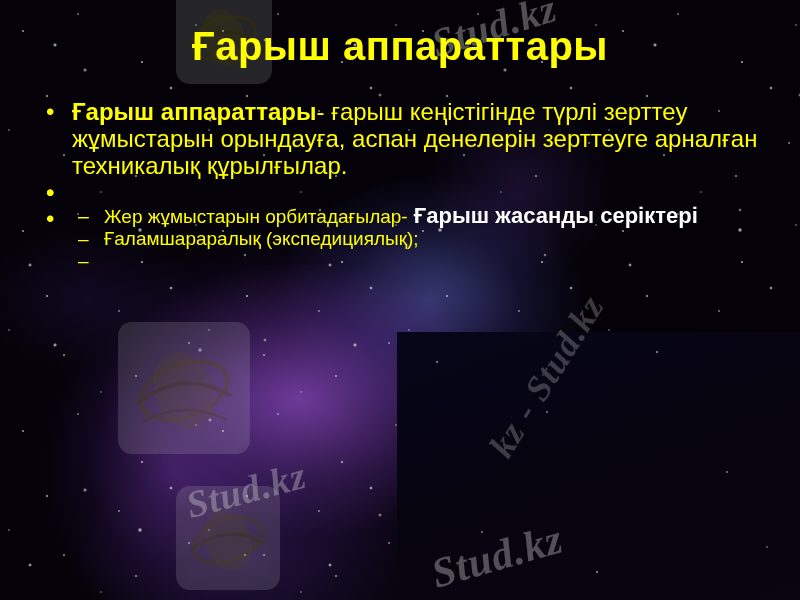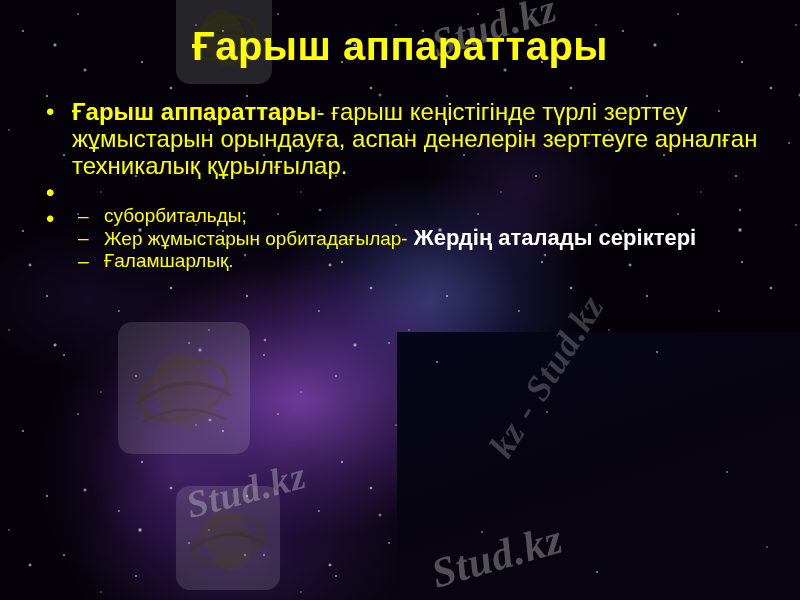--- a/index.html
+++ b/index.html
@@ -339,29 +339,29 @@
       <li>
         <span class="dot">•</span>
       </li>
       <li>
         <span class="dot">•</span>
       </li>
       <li class="spaced">
         <span class="dot">•</span>
         <ul class="lvl2">
           <li>
-            <span class="dash">–</span><span>суборбитальды;</span>
+            <span class="dash">–</span>
           </li>
           <li>
-            <span class="dash">–</span><span>Жер жұмыстарын орбитадағылар-</span><span class="white-bold"> Жердің аталады серіктері</span>
+            <span class="dash">–</span><span>Жер жұмыстарын орбитадағылар-</span><span class="white-bold"> Ғарыш жасанды серіктері</span>
+          </li>
+          <li>
+            <span class="dash">–</span><span>Ғаламшараралық (экспедициялық);</span>
           </li>
           <li>
             <span class="dash">–</span>
           </li>
-          <li>
-            <span class="dash">–</span><span>Ғаламшарлық.</span>
-          </li>
         </ul>
       </li>
     </ul>
   </div>
 
 </div>
 
 </body></html>

